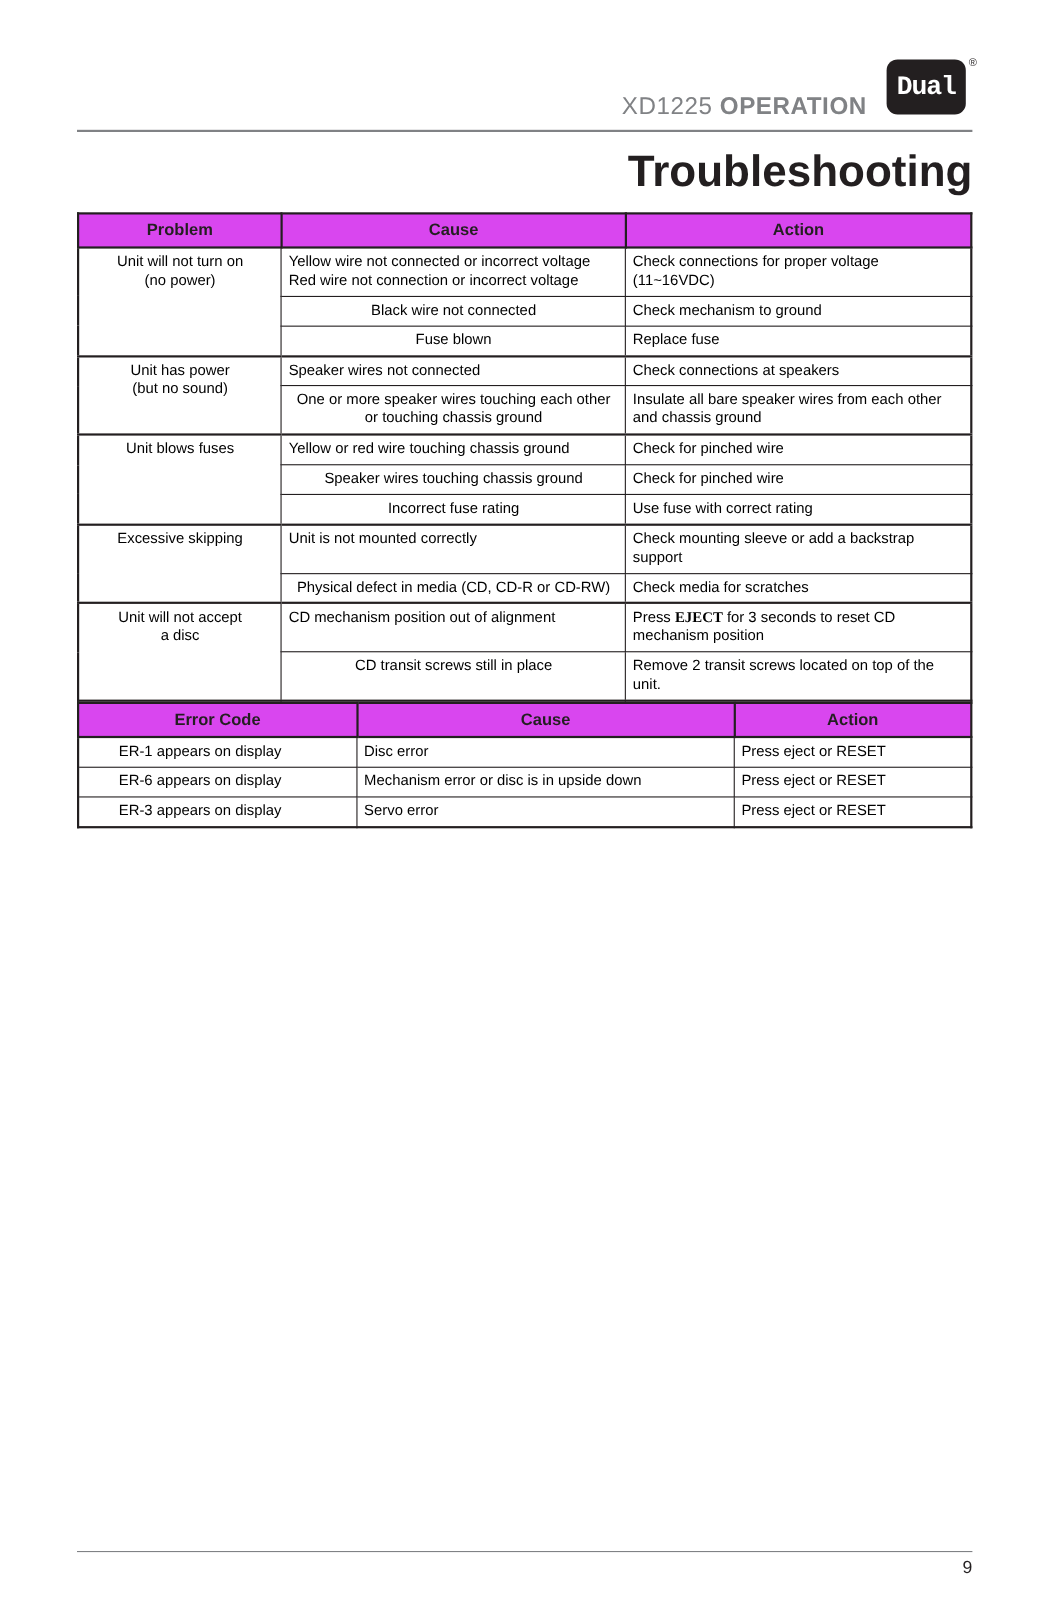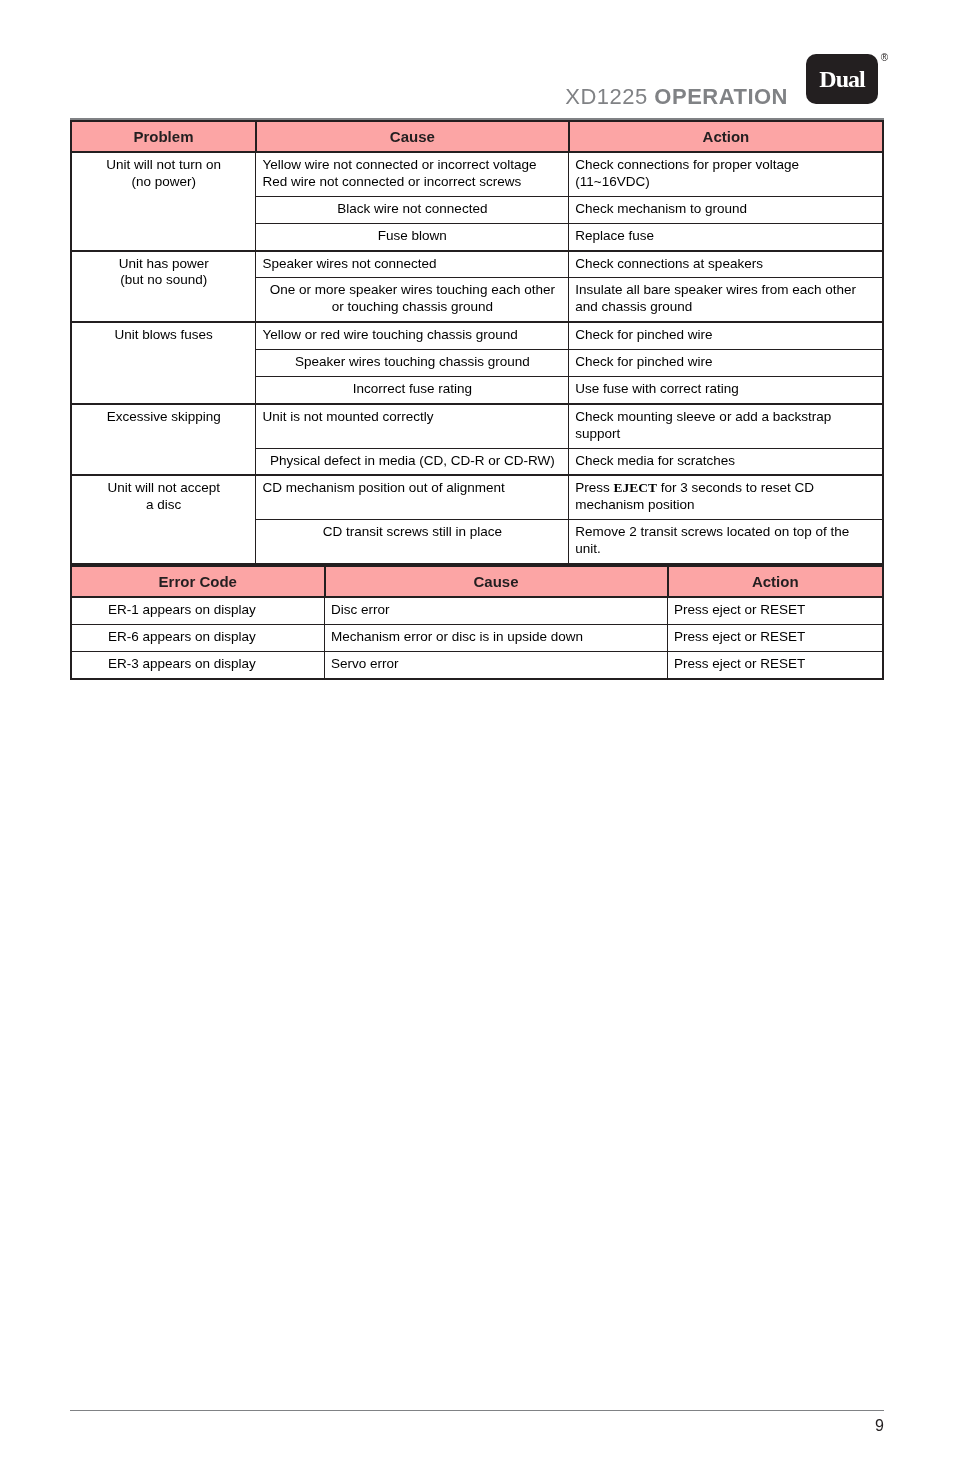--- a/index.html
+++ b/index.html
@@ -46,21 +46,21 @@
   .logo {
     width: 72px;
     height: 50px;
     border-radius: 10px;
     background: #231f20;
     display: flex;
     align-items: center;
     justify-content: center;
   }
   .logo-text {
-    font-family: Liberation Serif, serif;
+    font-family: Liberation Mono, monospace;
     font-weight: 900;
     font-size: 24px;
     letter-spacing: -1px;
     color: #fff;
   }
   .reg {
     position: absolute;
     top: -2px;
     right: -4px;
     font-size: 10px;
@@ -79,21 +79,21 @@
     color: #231f20;
     margin-top: 14px;
     margin-bottom: 14px;
   }
   table.troubleshoot {
     width: 100%;
     border-collapse: collapse;
     font-size: 13.5px;
   }
   table.troubleshoot th {
-    background: #fca5a5;
+    background: #d946ef;
     border: 2px solid #231f20;
     padding: 6px 8px;
     font-family: "Arial Black", Arial, sans-serif;
     font-weight: 900;
     font-size: 15px;
     color: #231f20;
   }
   table.troubleshoot td {
     border: 1px solid #231f20;
     padding: 4px 6px 5px 6px;
@@ -157,37 +157,38 @@
     <div class="logo-wrap">
       <div class="logo">
         <span class="logo-text">Dual</span>
       </div>
       <span class="reg">®</span>
     </div>
   </div>
 
   <div class="divider"></div>
 
+  <div class="section-title">Troubleshooting</div>
 
   <table class="troubleshoot ts">
     <thead>
       <tr>
         <th>Problem</th>
         <th>Cause</th>
         <th>Action</th>
       </tr>
     </thead>
     <tbody>
 
       <tr class="group-top">
         <td rowspan="3">
           <span>Unit will not turn on</span><br>
           <span>(no power)</span>
         </td>
-        <td>Yellow wire not connected or incorrect voltage Red wire not connected or incorrect screws</td>
+        <td>Yellow wire not connected or incorrect voltage Red wire not connection or incorrect voltage</td>
         <td>Check connections for proper voltage (11~16VDC)</td>
       </tr>
       <tr>
         <td>Black wire not connected</td>
         <td>Check mechanism to ground</td>
       </tr>
       <tr>
         <td>Fuse blown</td>
         <td>Replace fuse</td>
       </tr>

